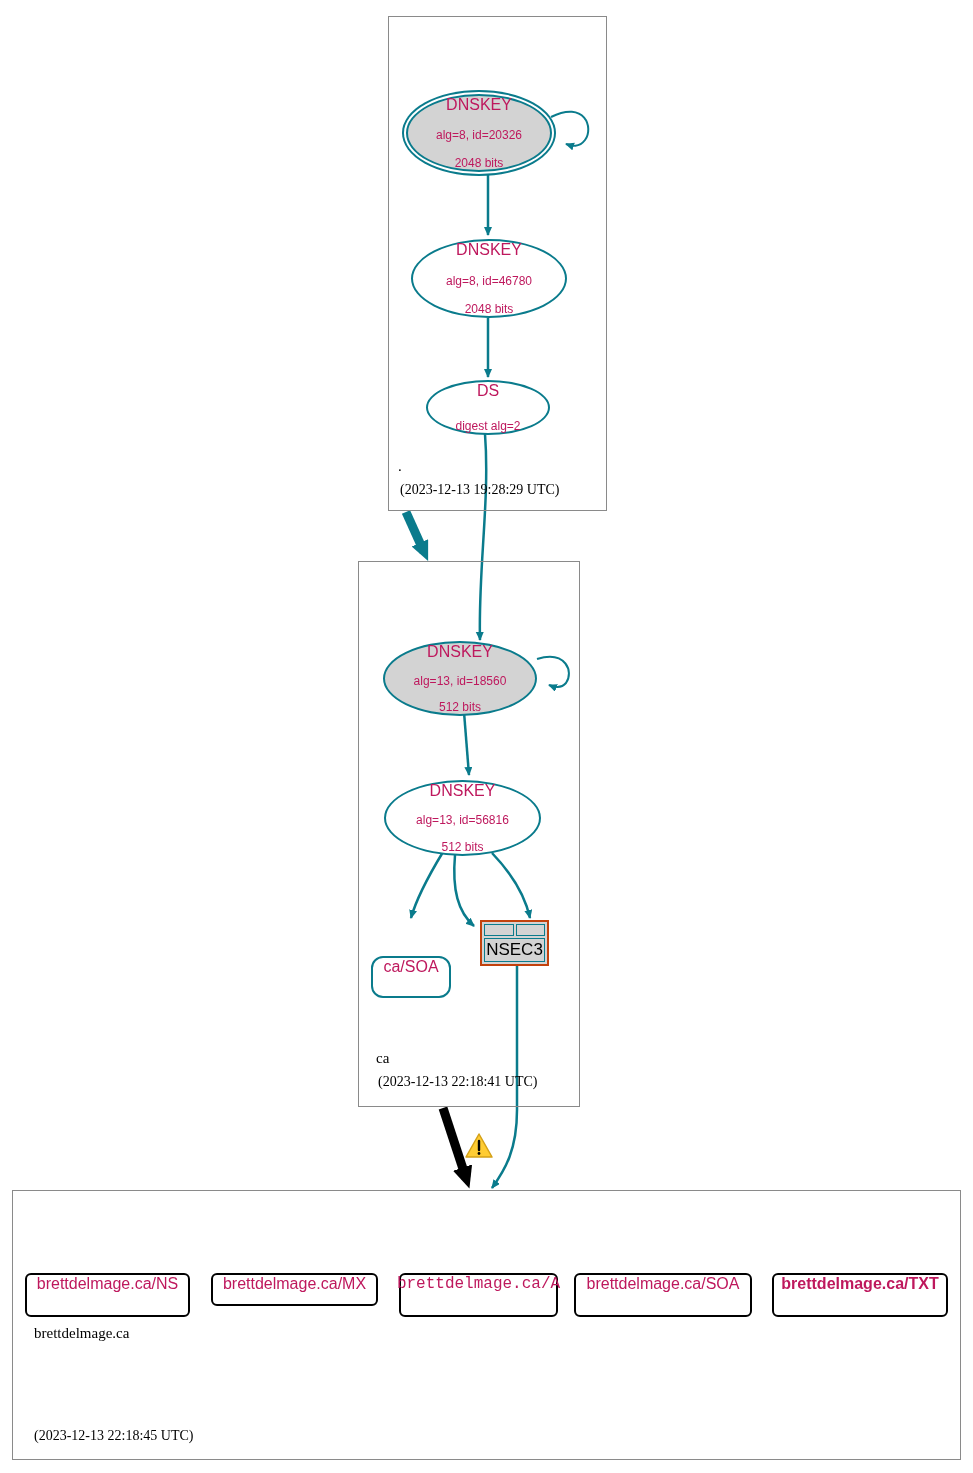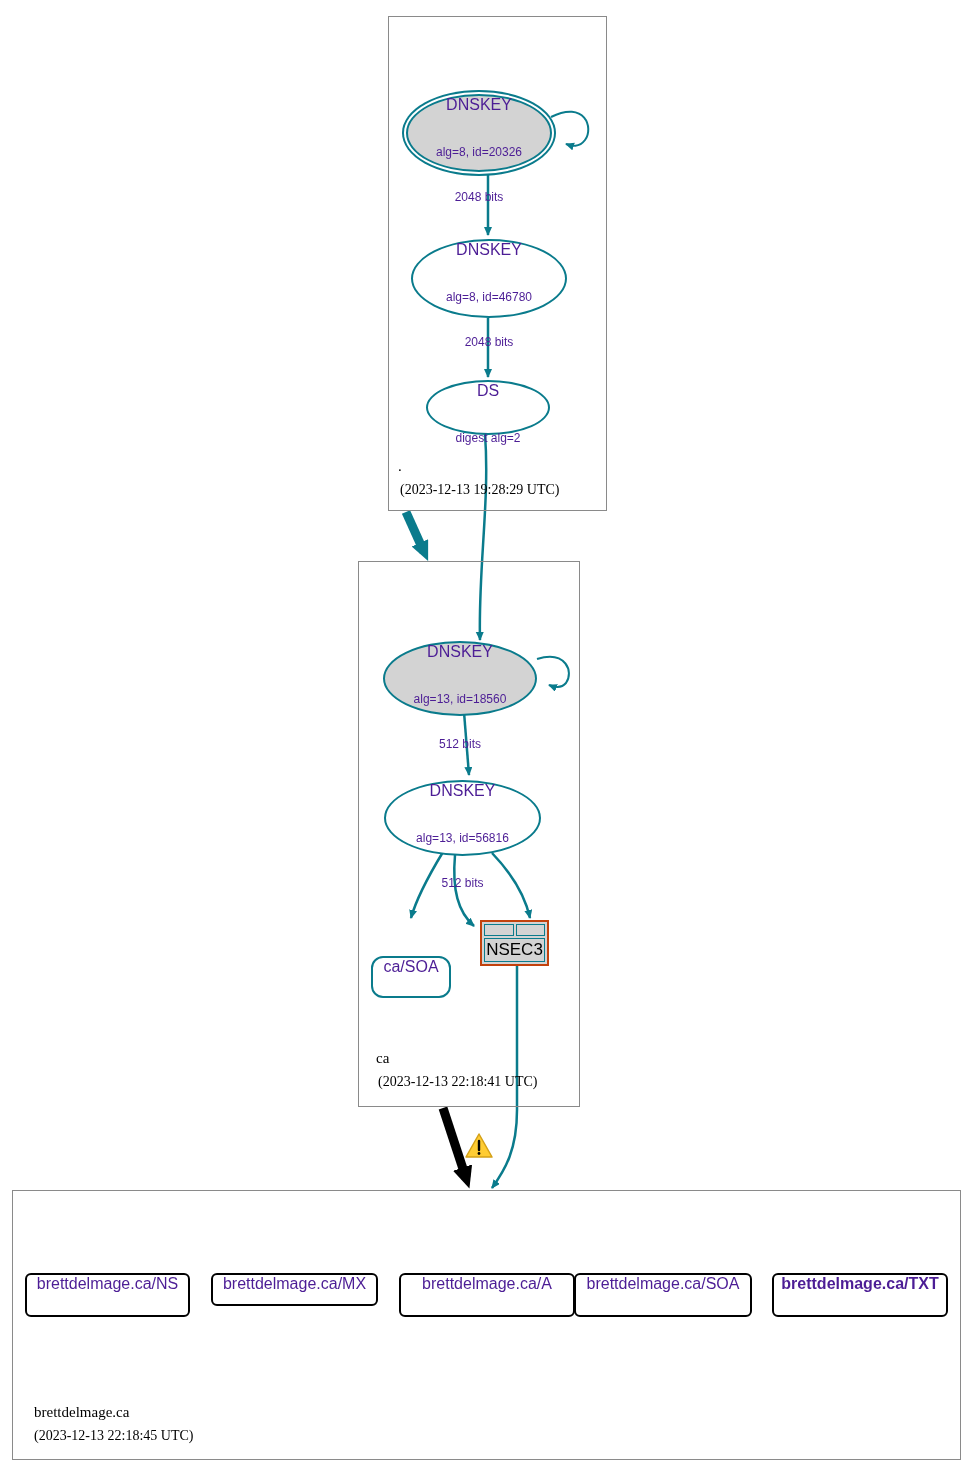--- a/index.html
+++ b/index.html
@@ -35,24 +35,23 @@
   }
   .zone-name { font-size: 15px; }
   .zone-time { font-size: 14px; }
 
   .node {
     position: absolute;
     box-sizing: border-box;
     display: flex;
     flex-direction: column;
     align-items: center;
-    justify-content: flex-start;
+    justify-content: space-between;
     text-align: center;
-    color: #4c1d95;
-    gap: 31px;
+    color: #be185d;
   }
   .ellipse {
     border: 2px solid #0a7b8c;
     border-radius: 50%;
     background: #ffffff;
   }
   .ellipse.gray { background: #d3d3d3; }
   .ellipse.dbl {
     box-shadow: 0 0 0 2px #ffffff, 0 0 0 4px #0a7b8c;
   }
@@ -234,32 +233,32 @@
 
 <div class="warn" style="left:464px; top:1132px; width:30px; height:28px;">
   <svg width="30" height="28" viewBox="0 0 30 28">
     <path d="M15,2 L28,25 L2,25 Z" fill="#ffcc33" stroke="#d4a017" stroke-width="1.5" stroke-linejoin="round"></path>
     <path d="M15,9 L15,18" stroke="#000000" stroke-width="2.4" stroke-linecap="round"></path>
     <circle cx="15" cy="21.5" r="1.4" fill="#000000"></circle>
   </svg>
 </div>
 
 <div class="zone-box" style="left:12px; top:1190px; width:949px; height:270px;"></div>
-<div class="zone-label zone-name" style="left:34px; top:1404px;text-align:right;">brettdelmage.ca</div>
+<div class="zone-label zone-name" style="left:34px; top:1325px;text-align:right;">brettdelmage.ca</div>
 <div class="zone-label zone-time" style="left:34px; top:1428px;">(2023-12-13 22:18:45 UTC)</div>
 
 <div class="node rrset-black" style="left:25px; top:1273px; width:165px; height:44px;">
   <div>brettdelmage.ca/NS</div>
 </div>
 
 <div class="node rrset-black" style="left:211px; top:1273px; width:167px; height:33px;">
   <div>brettdelmage.ca/MX</div>
 </div>
 
-<div class="node rrset-black" style="left:399px; top:1273px; width:176px; height:44px;">
+<div class="node rrset-black" style="left:399px; top:1273px; width:159px; height:44px;font-family:Liberation Mono, monospace;">
   <div>brettdelmage.ca/A</div>
 </div>
 
 <div class="node rrset-black" style="left:574px; top:1273px; width:178px; height:44px;">
   <div>brettdelmage.ca/SOA</div>
 </div>
 
 <div class="node rrset-black" style="left:772px; top:1273px; width:176px; height:44px;font-weight:bold;">
   <div>brettdelmage.ca/TXT</div>
 </div>

